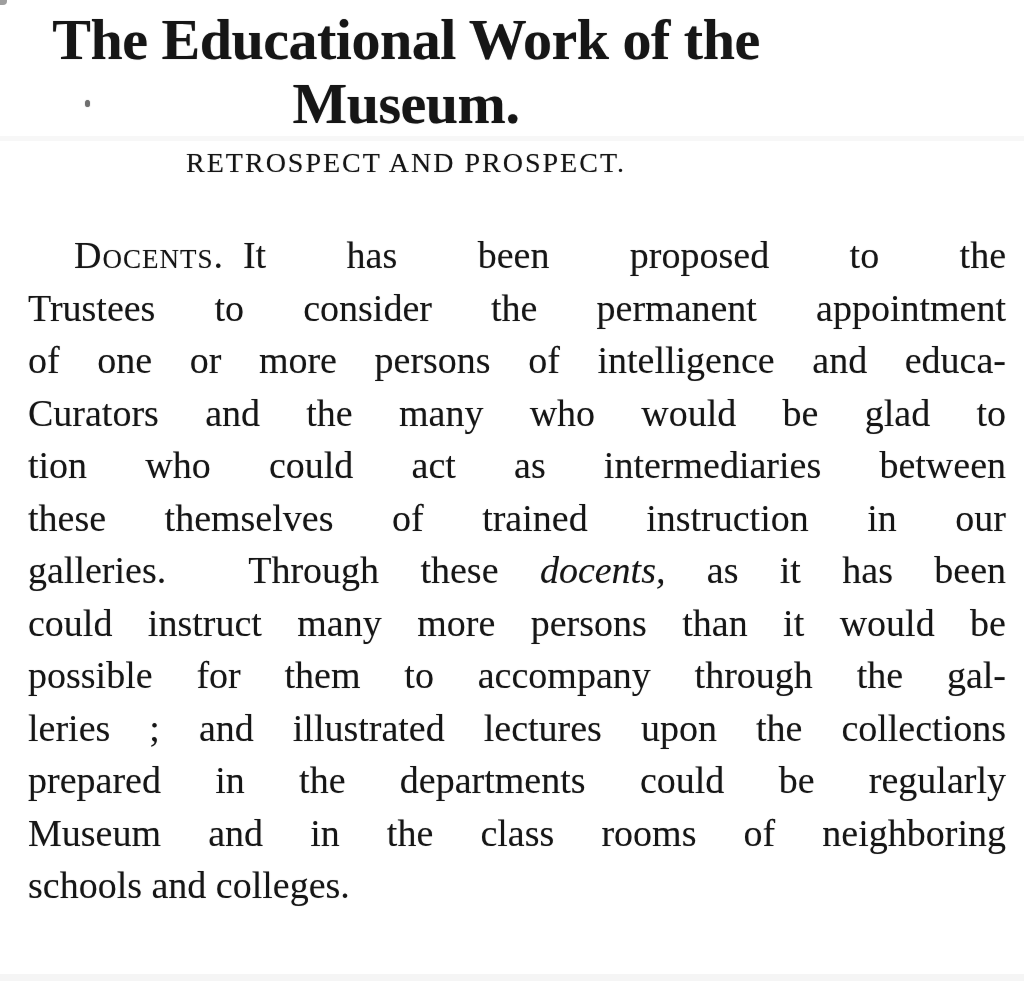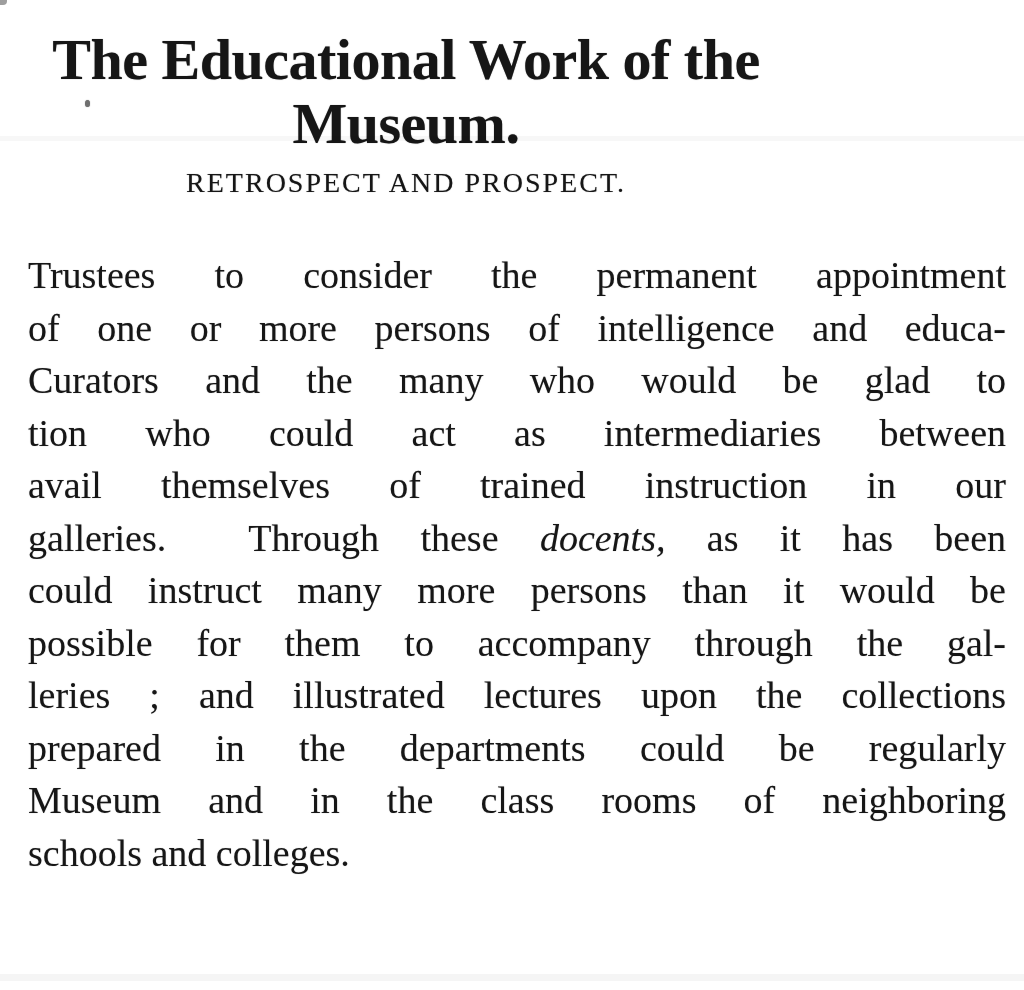--- a/index.html
+++ b/index.html
@@ -7,21 +7,21 @@
     padding: 0;
     width: 1024px;
     height: 990px;
     background: #ffffff;
     overflow: hidden;
   }
   .page {
     position: relative;
     width: 812px;
     height: 990px;
-    padding-top: 28px;
+    padding-top: 8px;
     box-sizing: border-box;
     font-family: "Liberation Serif", serif;
     color: #161616;
   }
   .doc-title {
     margin: 0;
     text-align: center;
     font-size: 58px;
     line-height: 1.1;
     font-weight: bold;
@@ -105,26 +105,29 @@
 <body>
 
 <div class="page">
 
   <h1 class="doc-title">The Educational Work of the Museum.</h1>
 
   <h2 class="doc-subtitle">RETROSPECT AND PROSPECT.</h2>
 
   <div class="body-text">
 
+    <div class="line indent">
+      <span class="smallcaps">Docents.</span><span>It has been proposed to the</span>
+    </div>
 
     <div class="line">Trustees to consider the permanent appointment</div>
     <div class="line">of one or more persons of intelligence and educa-</div>
     <div class="line">Curators and the many who would be glad to</div>
     <div class="line">tion who could act as intermediaries between</div>
-    <div class="line">avail themselves of trained instruction in our</div>
+    <div class="line">these themselves of trained instruction in our</div>
 
     <div class="line">
       <span>galleries.&nbsp; Through these</span>
       <i>docents,</i>
       <span>as it has been</span>
     </div>
 
     <div class="line">could instruct many more persons than it would be</div>
     <div class="line">possible for them to accompany through the gal-</div>
     <div class="line">leries ; and illustrated lectures upon the collections</div>

